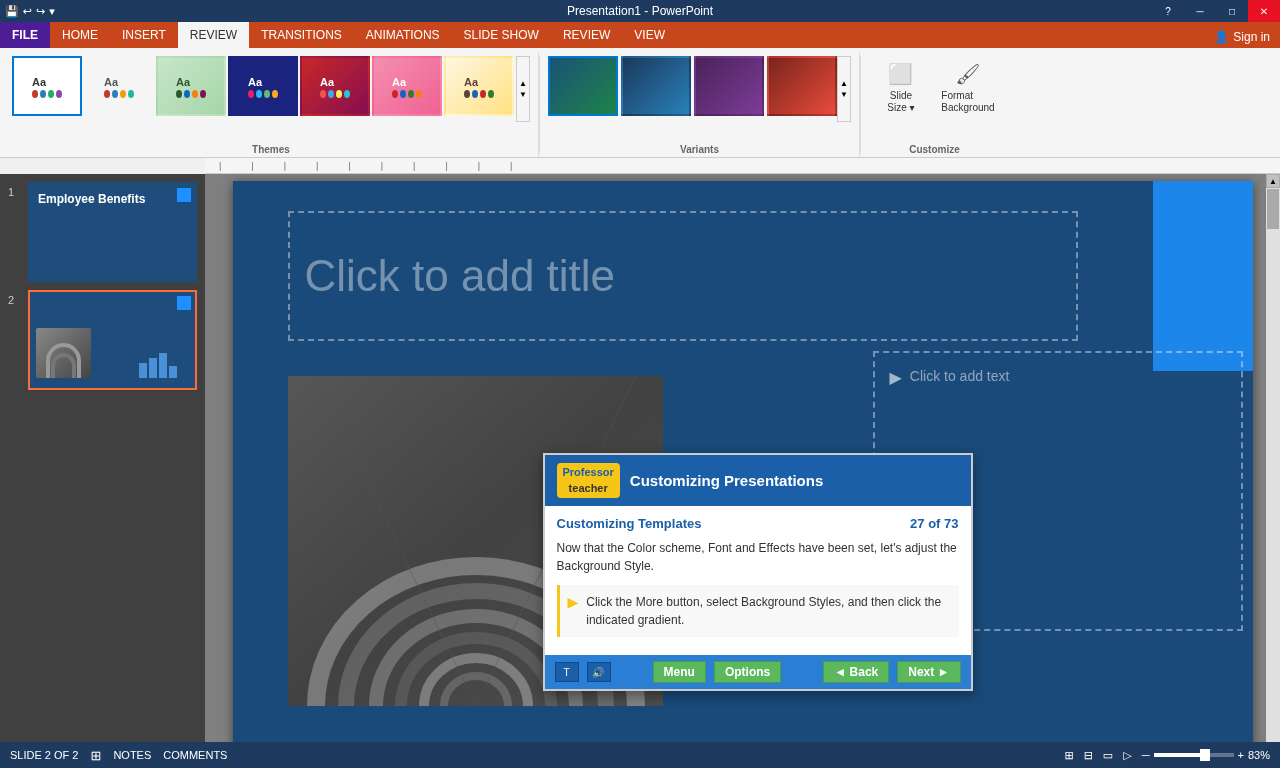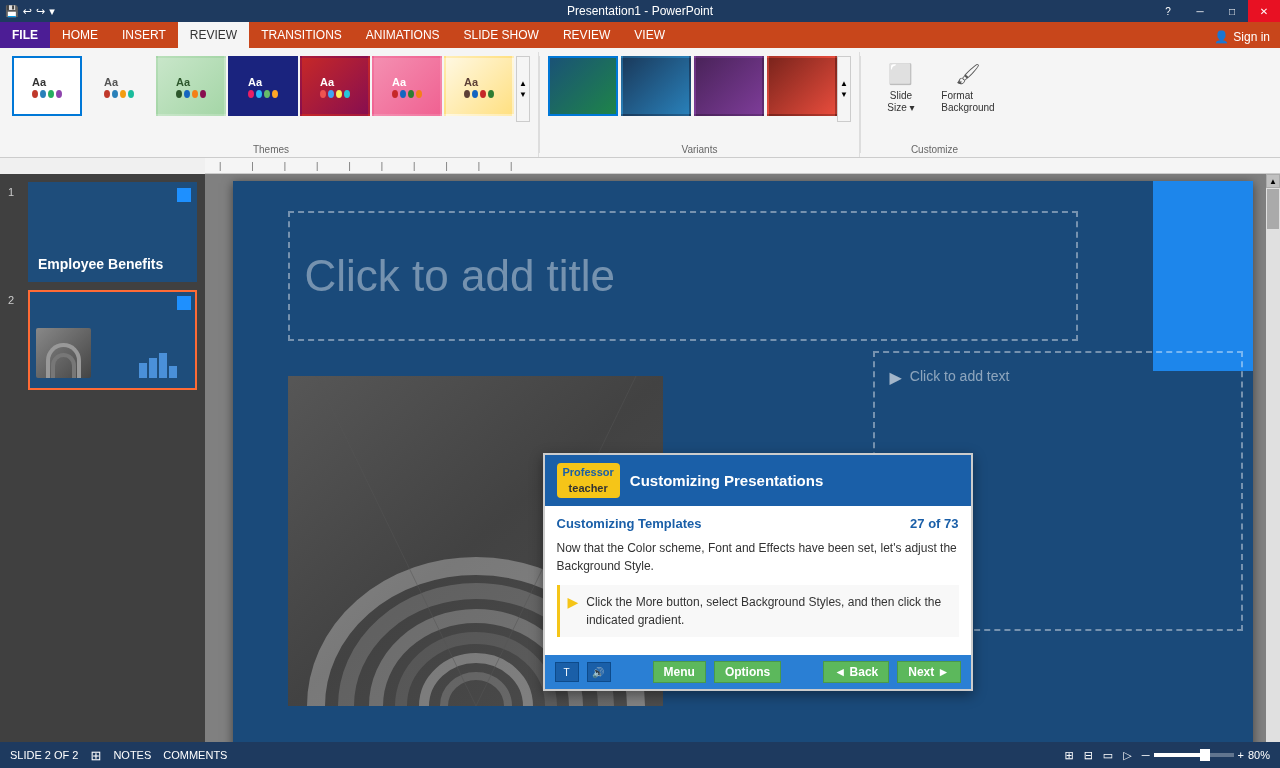--- a/index.html
+++ b/index.html
@@ -103,20 +103,21 @@
       flex: 1;
       align-items: flex-start;
       padding-top: 4px;
     }
     .ribbon-group-label {
       font-size: 10px;
       color: #666;
       text-align: center;
       padding: 2px 0;
       margin-top: auto;
+      font-weight: bold;
     }
 
     
     .theme-thumb {
       width: 70px;
       height: 60px;
       border: 2px solid transparent;
       cursor: pointer;
       display: flex;
       flex-direction: column;
@@ -235,25 +236,25 @@
       background: #1e4d7b;
       border: 2px solid transparent;
       cursor: pointer;
       position: relative;
       overflow: hidden;
     }
     .slide-thumb.active { border-color: #ff6b35; }
     .slide-thumb-1-content {
       padding: 8px;
       color: white;
-      font-size: 14px;
+      font-size: 12px;
       font-weight: bold;
       display: flex;
       flex-direction: column;
-      justify-content: flex-end;
+      justify-content: flex-start;
       height: 100%;
     }
     .slide-thumb-corner {
       position: absolute;
       top: 4px;
       right: 4px;
       width: 14px;
       height: 14px;
       background: #1e90ff;
     }
@@ -872,16 +873,16 @@
     <span style="cursor:pointer;">⊟</span>
     <span style="cursor:pointer;">▭</span>
     <span style="cursor:pointer;">▷</span>
     <div class="zoom-control">
       <span style="cursor:pointer;">─</span>
       <div class="zoom-bar">
         <div class="zoom-fill"></div>
         <div class="zoom-handle"></div>
       </div>
       <span style="cursor:pointer;">+</span>
-      <span>80%</span>
+      <span>83%</span>
     </div>
   </div>
 </div>
 
 </body></html>

